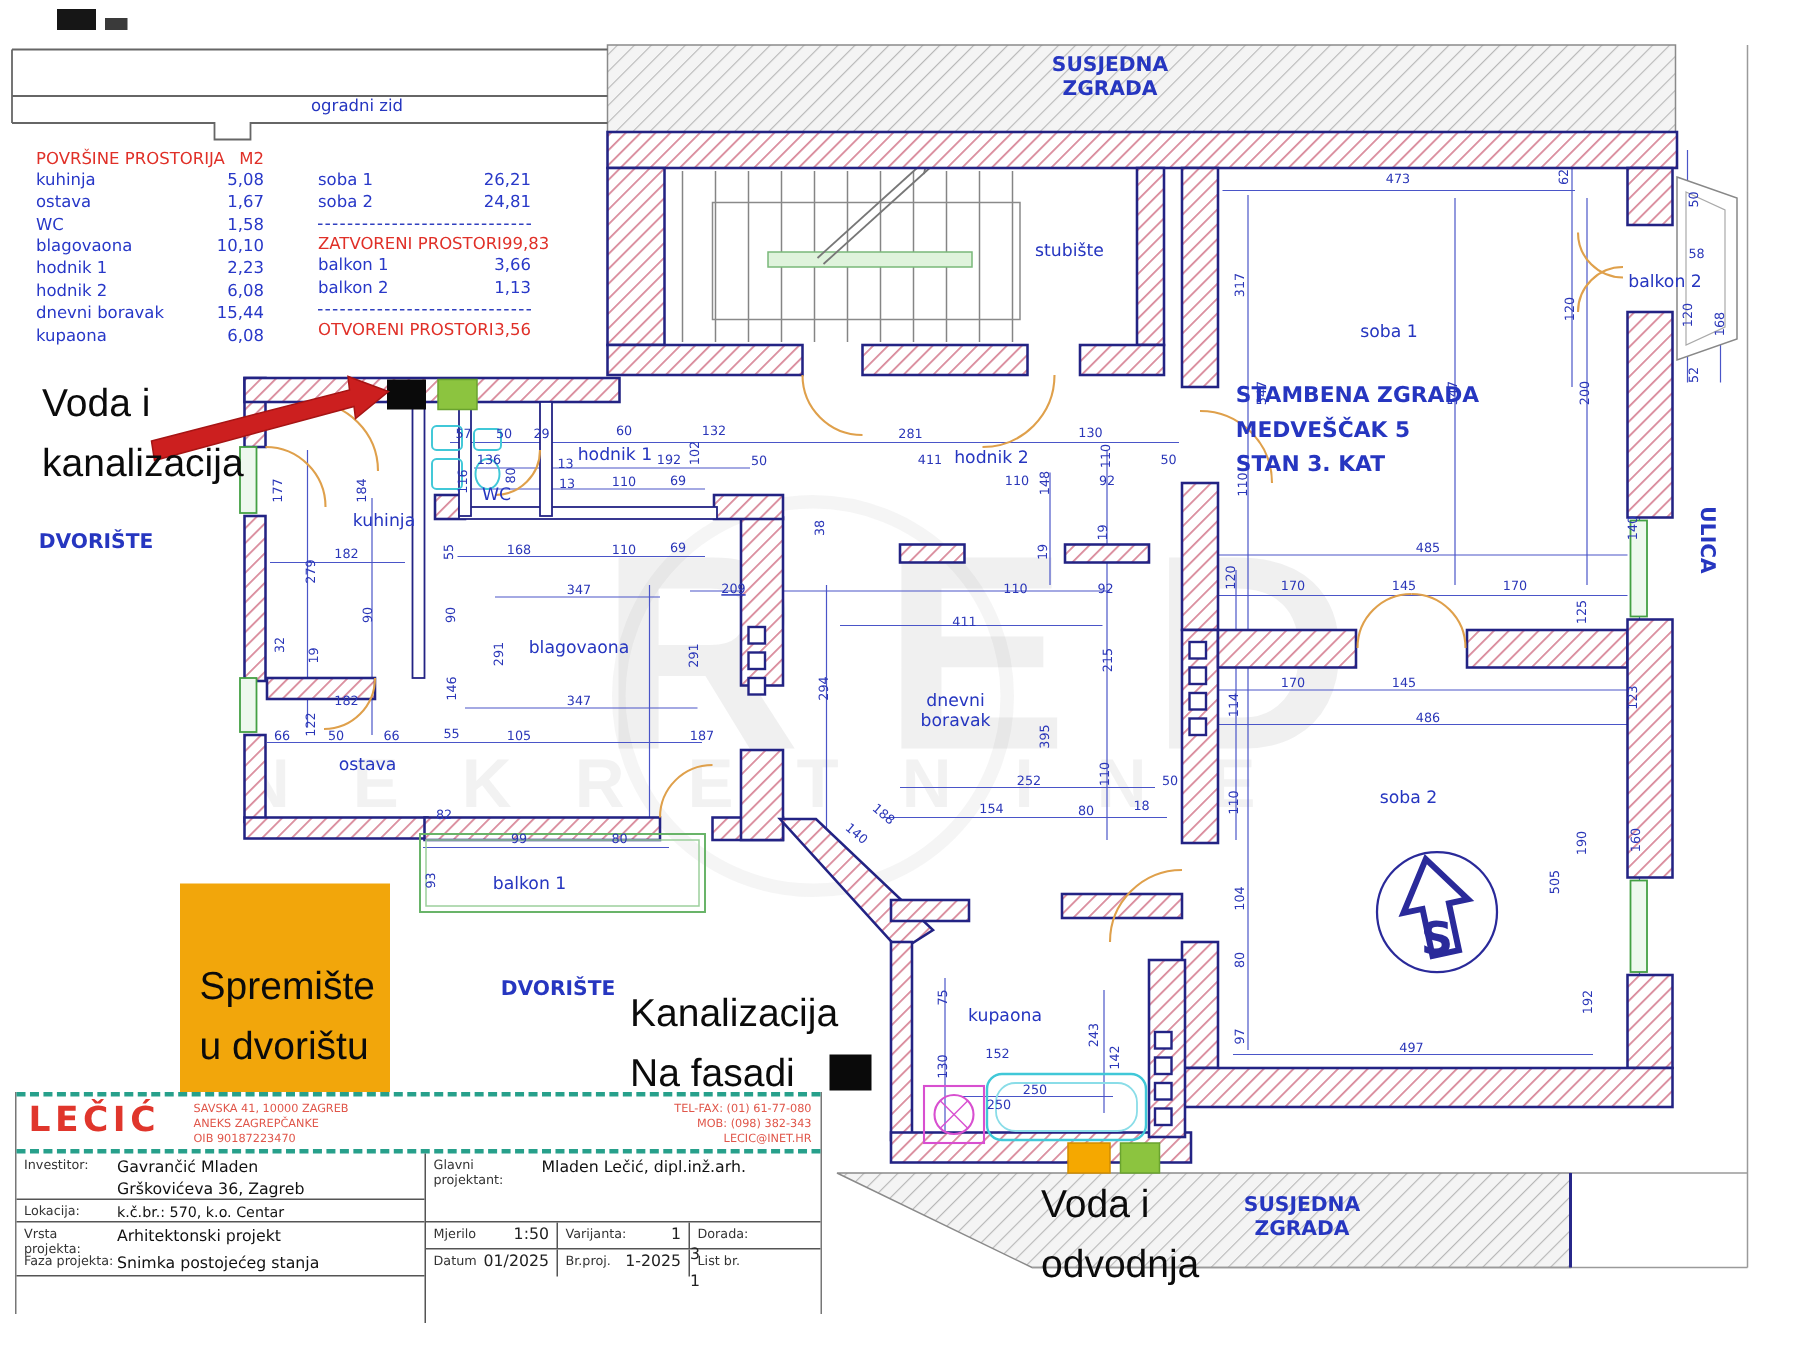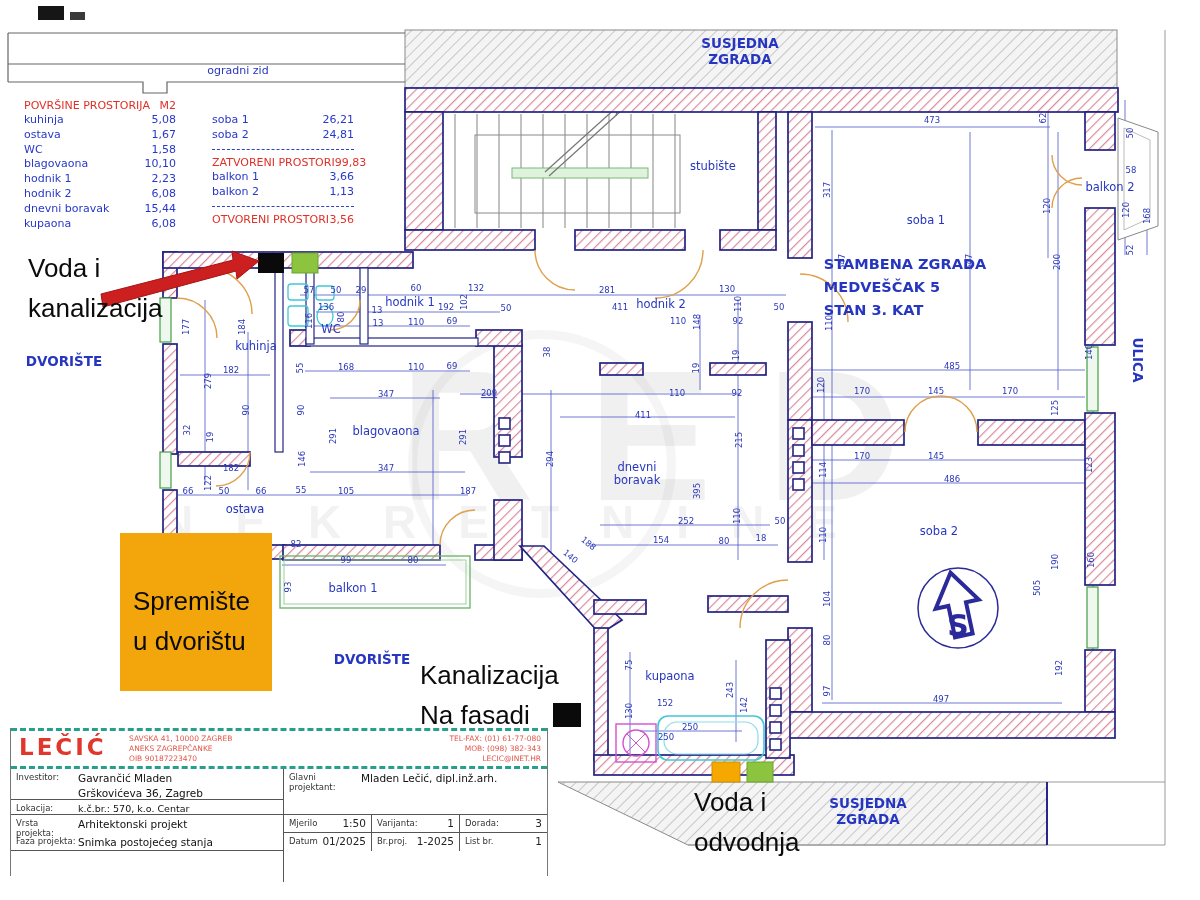--- a/index.html
+++ b/index.html
@@ -11,21 +11,21 @@
   .dim{font-size:8.5px;color:#2a36b8;}
   .room{font-size:11.5px;}
   .site{font-size:11px;}
   .big{font-weight:bold;font-size:13.5px;}
   .vert{transform:translate(-50%,-50%) rotate(-90deg);}
   .vert-cw{transform:translate(-50%,-50%) rotate(90deg);}
   .building-label{position:absolute;left:905px;top:288px;transform:translate(-50%,-50%);
        color:#2636c0;font-weight:bold;font-size:14.5px;text-align:left;white-space:pre-line;line-height:1.6;}
   .ann{position:absolute;color:#0b0b0b;font-family:"Liberation Sans",sans-serif;
        font-size:26px;line-height:1.55;white-space:pre-line;}
-  .spremiste-box{position:absolute;left:120px;top:533px;width:152px;height:158px;background:#f2a60b;}
+  .spremiste-box{position:absolute;left:120px;top:589px;width:140px;height:158px;background:#f2a60b;}
   .spremiste-box .ann{position:absolute;left:13px;top:48px;font-size:26px;}
   
   .atable{position:absolute;left:24px;top:98px;width:330px;font-size:11px;color:#2838c8;}
   .atcol{position:absolute;top:0;}
   .atrow{display:flex;justify-content:space-between;height:14.8px;line-height:14.8px;white-space:nowrap;}
   .atrow.red{color:#e03028;}
   .atsep{border-top:1.6px dashed #3040c0;margin:6px 0 6px 0;}
   .athead{display:flex;justify-content:space-between;color:#e03028;height:15px;line-height:15px;white-space:nowrap;}
   
   .wm-big{position:absolute;left:400px;top:330px;width:560px;font-size:185px;font-weight:bold;
@@ -43,21 +43,21 @@
   .tb-contact{position:absolute;right:6px;top:3px;color:#e0564a;font-size:7.5px;line-height:1.3;
        white-space:pre-line;text-align:right;}
   .tb-body{position:relative;height:113px;display:flex;}
   .tb-left{width:272px;}
   .tb-right{flex:1;border-left:1px solid #555;}
   .tb-row{position:relative;border-bottom:1px solid #555;box-sizing:border-box;display:flex;}
   .tb-l{font-size:8.5px;color:#333;padding:3px 2px 0 5px;width:60px;flex:none;}
   .tb-rl{font-size:8.5px;color:#333;padding:3px 2px 0 5px;width:70px;flex:none;}
   .tb-v{font-size:10.5px;color:#111;padding-top:2px;white-space:pre-line;line-height:1.4;}
   .tb-cell{display:flex;justify-content:space-between;flex:1;border-right:1px solid #555;box-sizing:border-box;}
-  .tb-cell:last-child{border-right:none;}
+  .tb-cell:last-child{border-right:none;flex-direction:column;}
   .tb-num{font-size:10.5px;padding:2px 5px 0 0;}
 </style>
 </head>
 <body>
 
 <div id="stage">
 
   <div class="wm-circle"></div>
   <div class="wm-big">RED</div>
   <div class="wm-small">NEKRETNINE</div>

